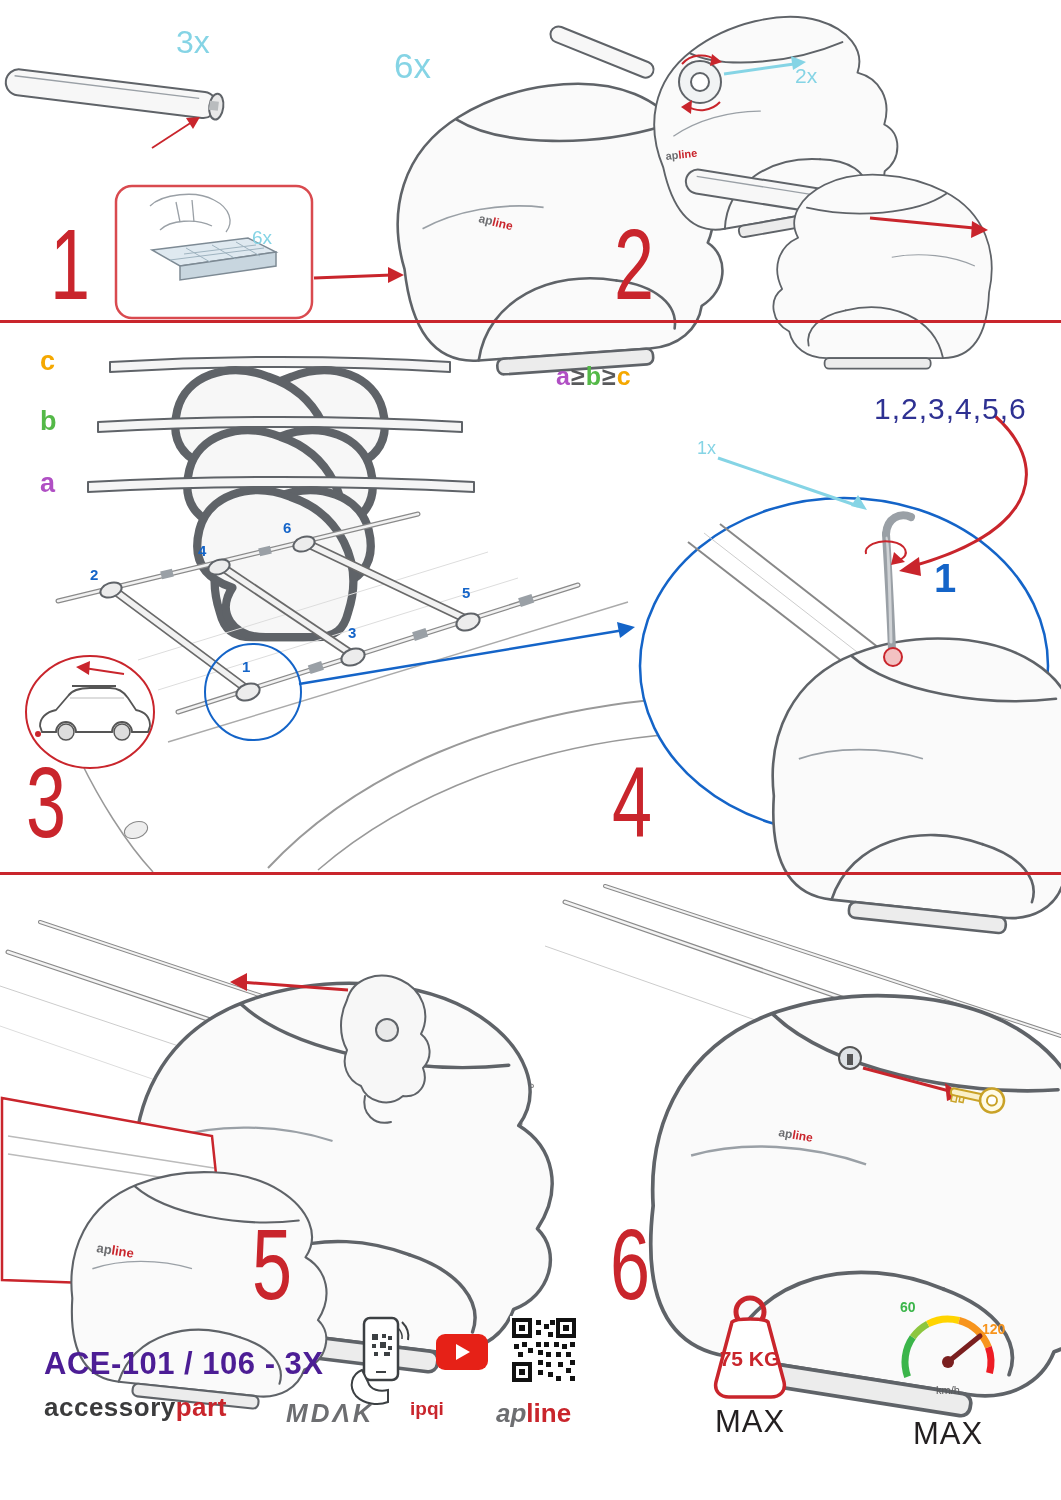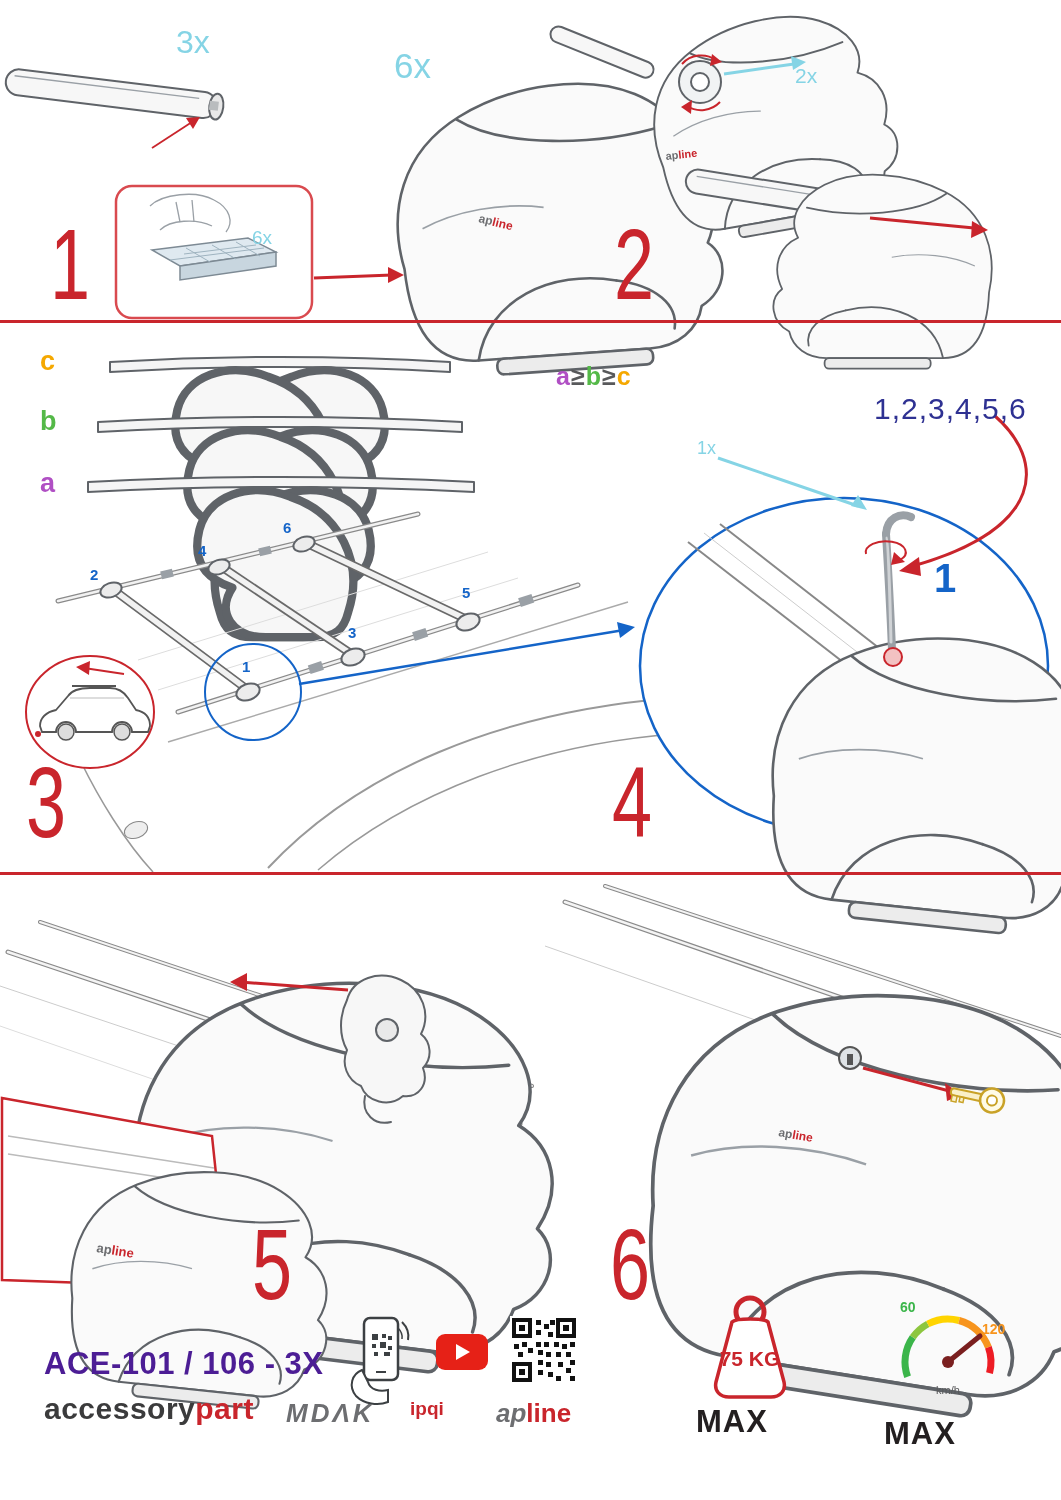--- a/index.html
+++ b/index.html
@@ -13,24 +13,24 @@
   .stepnum{color:#c9252c;font-size:100px;line-height:.92;font-weight:400;
            transform:scaleX(.72);transform-origin:left top;}
   .divider{position:absolute;left:0;width:1061px;height:3px;background:#c9252c;}
   .barletter{font-size:27px;font-weight:bold;line-height:1;}
   .c-a{color:#b04fc4}.c-b{color:#54b948}.c-c{color:#f5a800}
   .formula{font-size:25px;font-weight:bold;letter-spacing:1px;}
   .formula .ge{color:#58595b;}
   .seq{color:#2e3192;font-size:30px;font-weight:normal;letter-spacing:1px;}
   .bluenum{color:#1464c8;font-weight:bold;}
   .model{color:#4c1d95;font-size:31px;font-weight:bold;letter-spacing:.5px;}
-  .brand{font-size:30px;font-weight:bold;color:#3b3b3c;letter-spacing:.5px;text-align:right;}
+  .brand{font-size:26px;font-weight:bold;color:#3b3b3c;letter-spacing:.5px;text-align:right;}
   .red{color:#c9252c;}
   .gray{color:#6d6e71;font-style:italic;}
-  .max{font-size:31px;font-weight:bold;color:#231f20;letter-spacing:1px;}
+  .max{font-size:31px;font-weight:normal;color:#231f20;letter-spacing:1px;text-align:center;}
 </style>
 </head>
 <body>
 
 <div class="page">
 
   <svg width="0" height="0" style="position:absolute">
     <defs>
       <symbol id="foot" viewBox="0 0 270 240" overflow="visible">
         <path class="ln" fill="#fafafa" d="M18,150 C8,105 22,60 68,36 C110,14 168,10 204,28 C232,42 246,66 234,88 C256,98 264,122 252,146 C268,158 264,184 244,194 C240,212 224,224 202,224 L70,224 C38,224 20,200 18,150 Z"></path>

